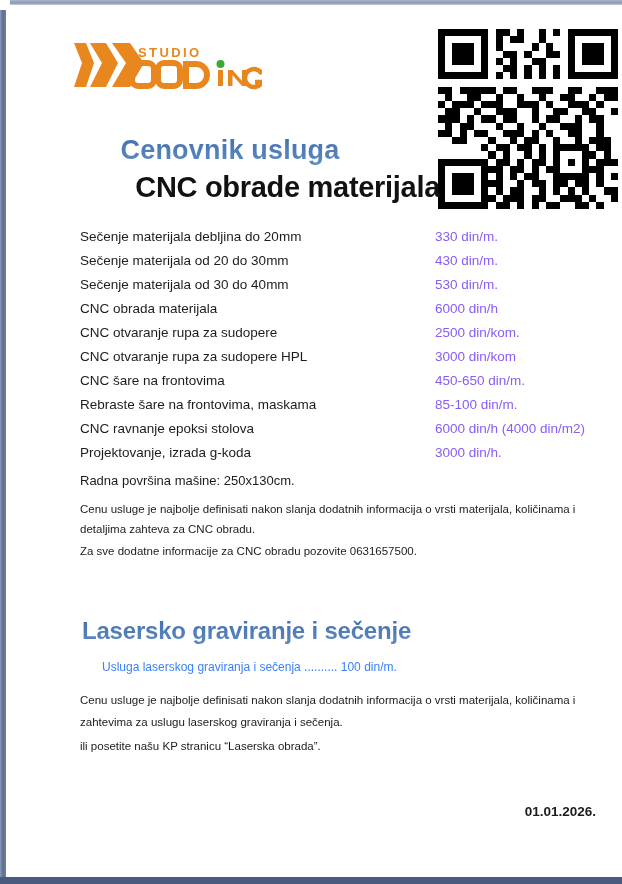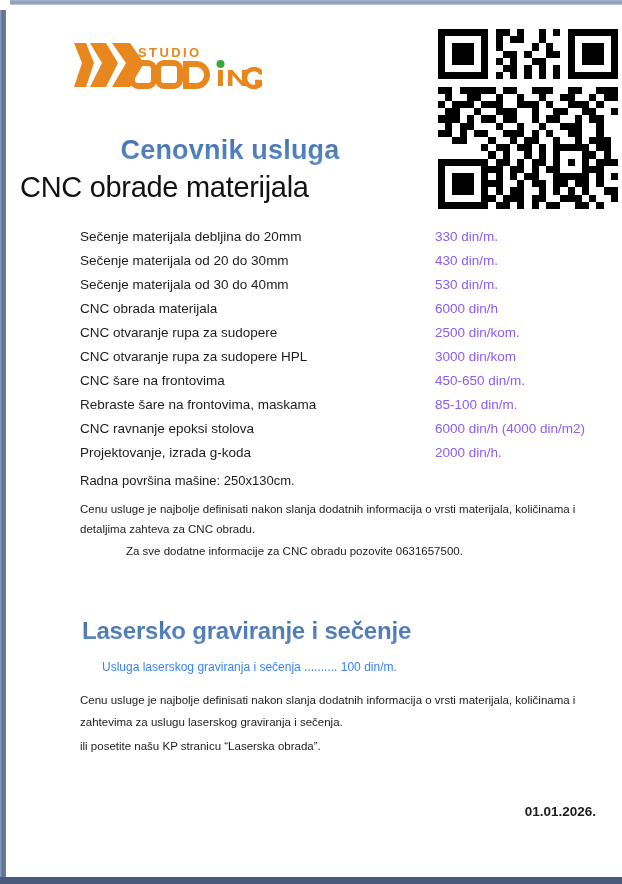--- a/index.html
+++ b/index.html
@@ -89,23 +89,23 @@
     background: linear-gradient(to bottom, #3f6fae 0%, #5f8cc4 100%);
     -webkit-background-clip: text;
     background-clip: text;
     -webkit-text-fill-color: transparent;
     font-family: "Liberation Sans", sans-serif;
   }
   .title-black {
     position: absolute;
     left: 0; top: 166px;
     width: 420px;
-    text-align: left;
+    text-align: right;
     font-size: 29px;
-    font-weight: normal;
+    font-weight: bold;
     color: #111111;
     letter-spacing: -0.3px;
     font-family: "Liberation Sans", sans-serif;
   }
 
   
   .pricelist {
     position: absolute;
     left: 60px;
     top: 224px;
@@ -141,21 +141,21 @@
   }
   .note-block-cnc {
     position: absolute;
     left: 60px;
     top: 494px;
     width: 520px;
     font-size: 11.5px;
     line-height: 20px;
     color: #1c1c1c;
   }
-  .note-block-cnc .p2 { margin-top: 2px; margin-left: 46px; }
+  .note-block-cnc .p2 { margin-top: 2px; }
 
   
   .laser-title {
     position: absolute;
     left: 62px;
     top: 612px;
     font-size: 24px;
     font-weight: bold;
     color: #4a7ab5;
     background: linear-gradient(to bottom, #3f6fae 0%, #6189c0 100%);
@@ -450,21 +450,21 @@
         <div class="price-row">
           <div class="price-name">Rebraste šare na frontovima, maskama</div>
           <div class="price-value">85-100 din/m.</div>
         </div>
         <div class="price-row">
           <div class="price-name">CNC ravnanje epoksi stolova</div>
           <div class="price-value">6000 din/h (4000 din/m2)</div>
         </div>
         <div class="price-row">
           <div class="price-name">Projektovanje, izrada g-koda</div>
-          <div class="price-value">2000 din/h.</div>
+          <div class="price-value">3000 din/h.</div>
         </div>
       </div>
 
     <div class="note-machine">Radna površina mašine: 250x130cm.</div>
 
     <div class="note-block-cnc">
       <div class="p1">Cenu usluge je najbolje definisati nakon slanja dodatnih informacija o vrsti materijala, količinama i detaljima zahteva za CNC obradu.</div>
       <div class="p2">Za sve dodatne informacije za CNC obradu pozovite 0631657500.</div>
     </div>
 

